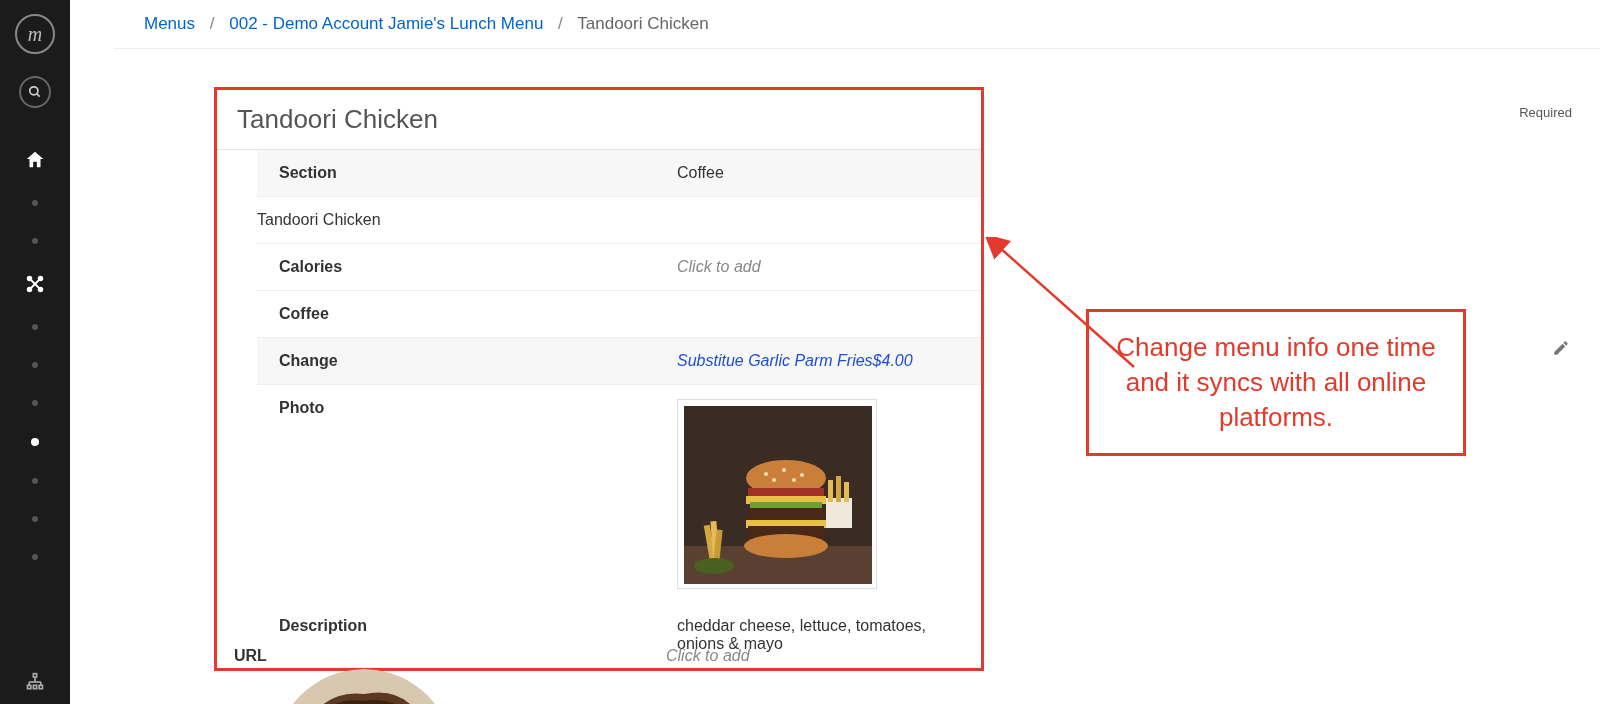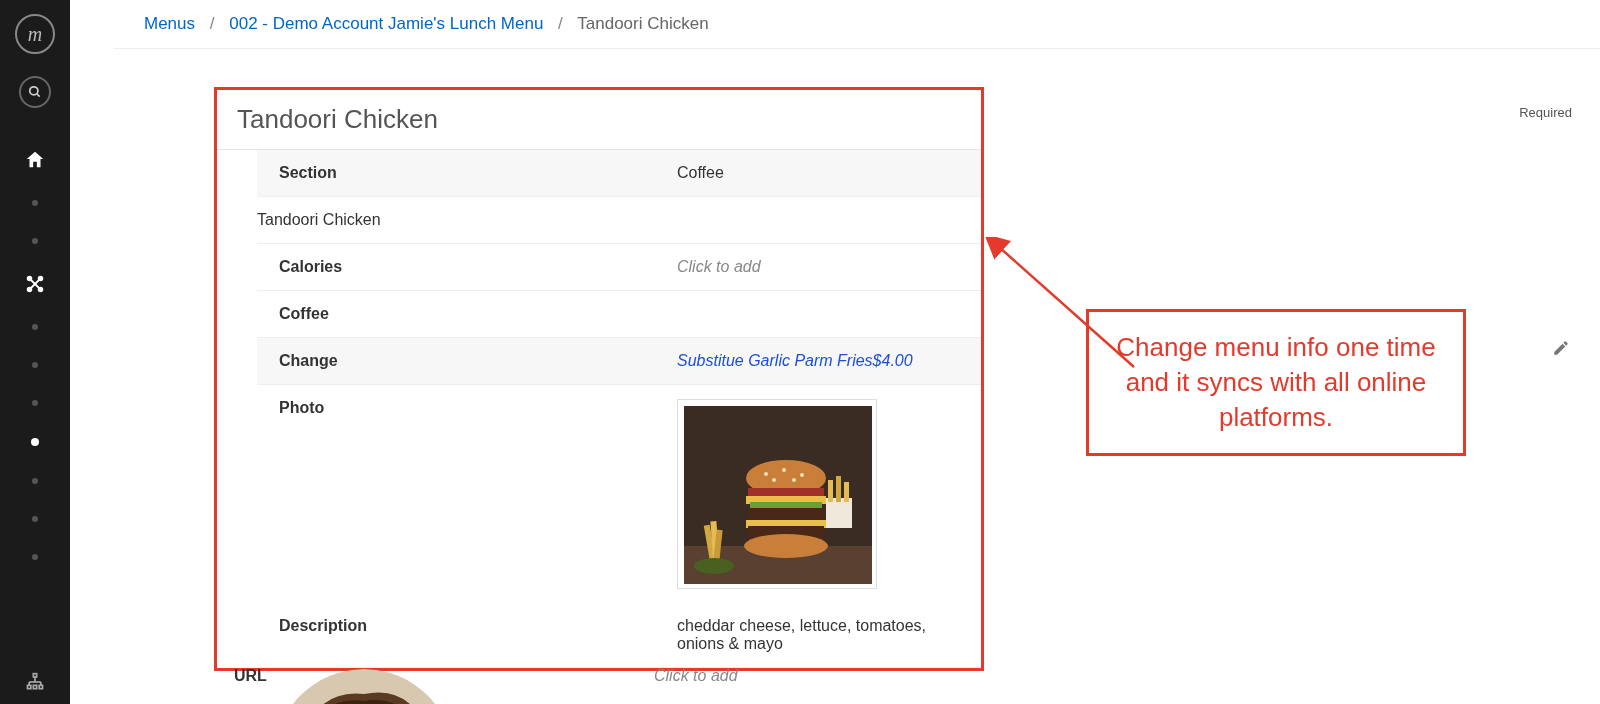--- a/index.html
+++ b/index.html
@@ -29,21 +29,21 @@
   .row .label { width: 420px; padding: 14px 22px; font-size: 16px; color: #333; font-weight: 600; }
   .row .value { flex: 1; padding: 14px 8px 14px 0; font-size: 16px; color: #333; }
   .row.shaded { background: #f7f7f7; }
   .row .placeholder { color: #888; font-style: italic; }
   .row .req-star { color: #d9534f; margin-left: 4px; }
   .row .opt-italic { font-style: italic; color: #1d4ed8; }
   .photo-cell { padding: 10px 0 18px 0; }
   .photo-frame { width: 200px; height: 190px; border: 1px solid #ddd; padding: 6px; background: #fff; }
   .photo-img { width: 188px; height: 178px; display: block; }
 
-  .url-row { position: absolute; left: 120px; top: 618px; display: flex; width: 770px; }
+  .url-row { position: absolute; left: 120px; top: 598px; display: flex; width: 770px; gap: 12px; }
   .url-row .label { width: 420px; font-size: 16px; color: #333; font-weight: 600; }
   .url-row .value { font-size: 16px; color: #888; font-style: italic; }
 
   .avatar { position: absolute; left: 160px; top: 620px; width: 180px; height: 180px; border-radius: 50%; overflow: hidden; }
 
   .callout { position: absolute; left: 972px; top: 260px; width: 380px; border: 3px solid #e33a2c; padding: 18px 16px; text-align: center; font-size: 26px; line-height: 1.35; color: #e33a2c; background: #fff; }
   .arrow-svg { position: absolute; left: 870px; top: 188px; pointer-events:none; }
 </style>
 </head>
 <body>

